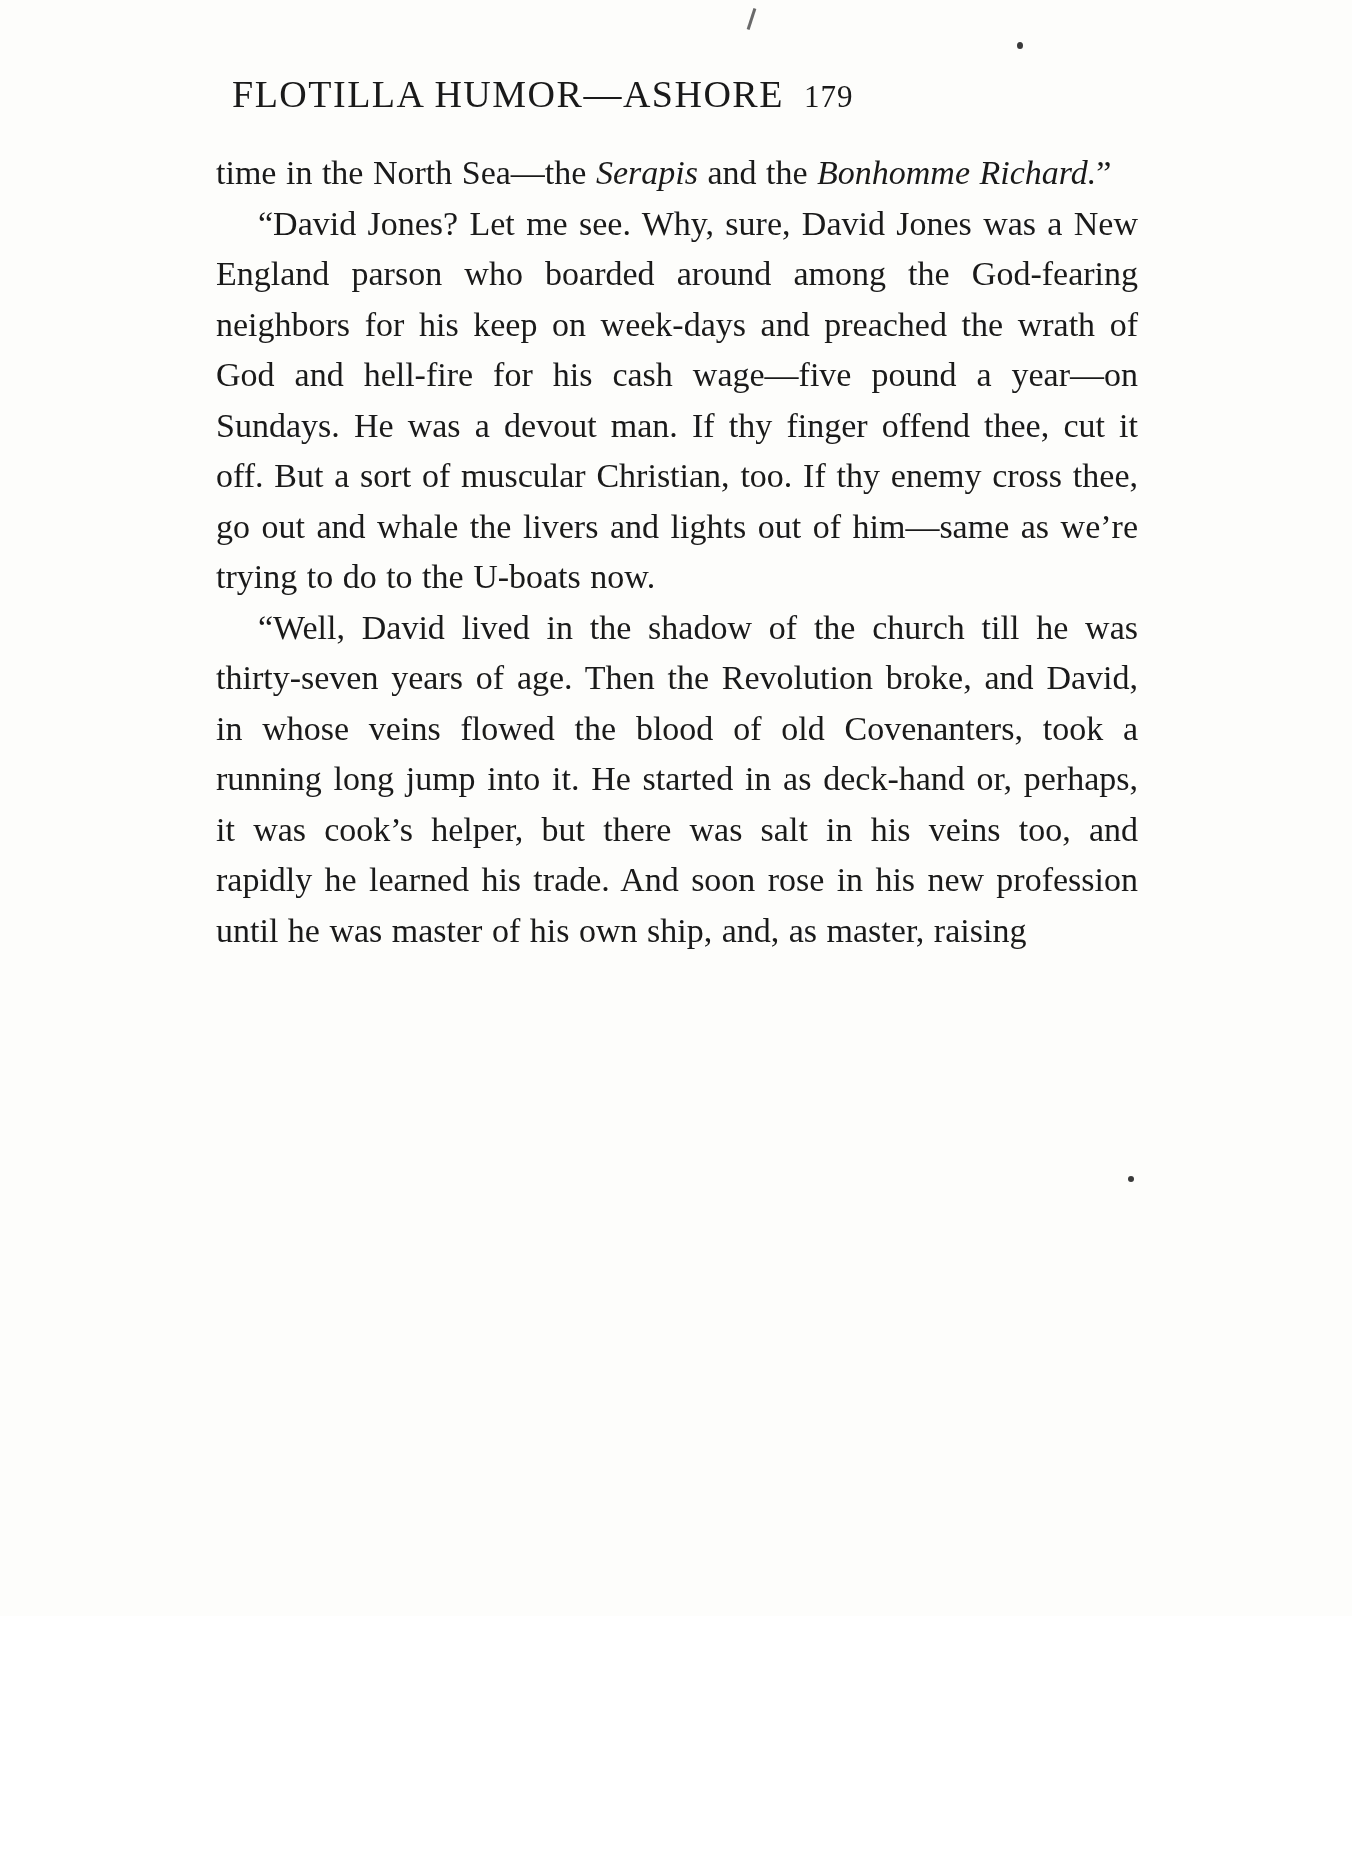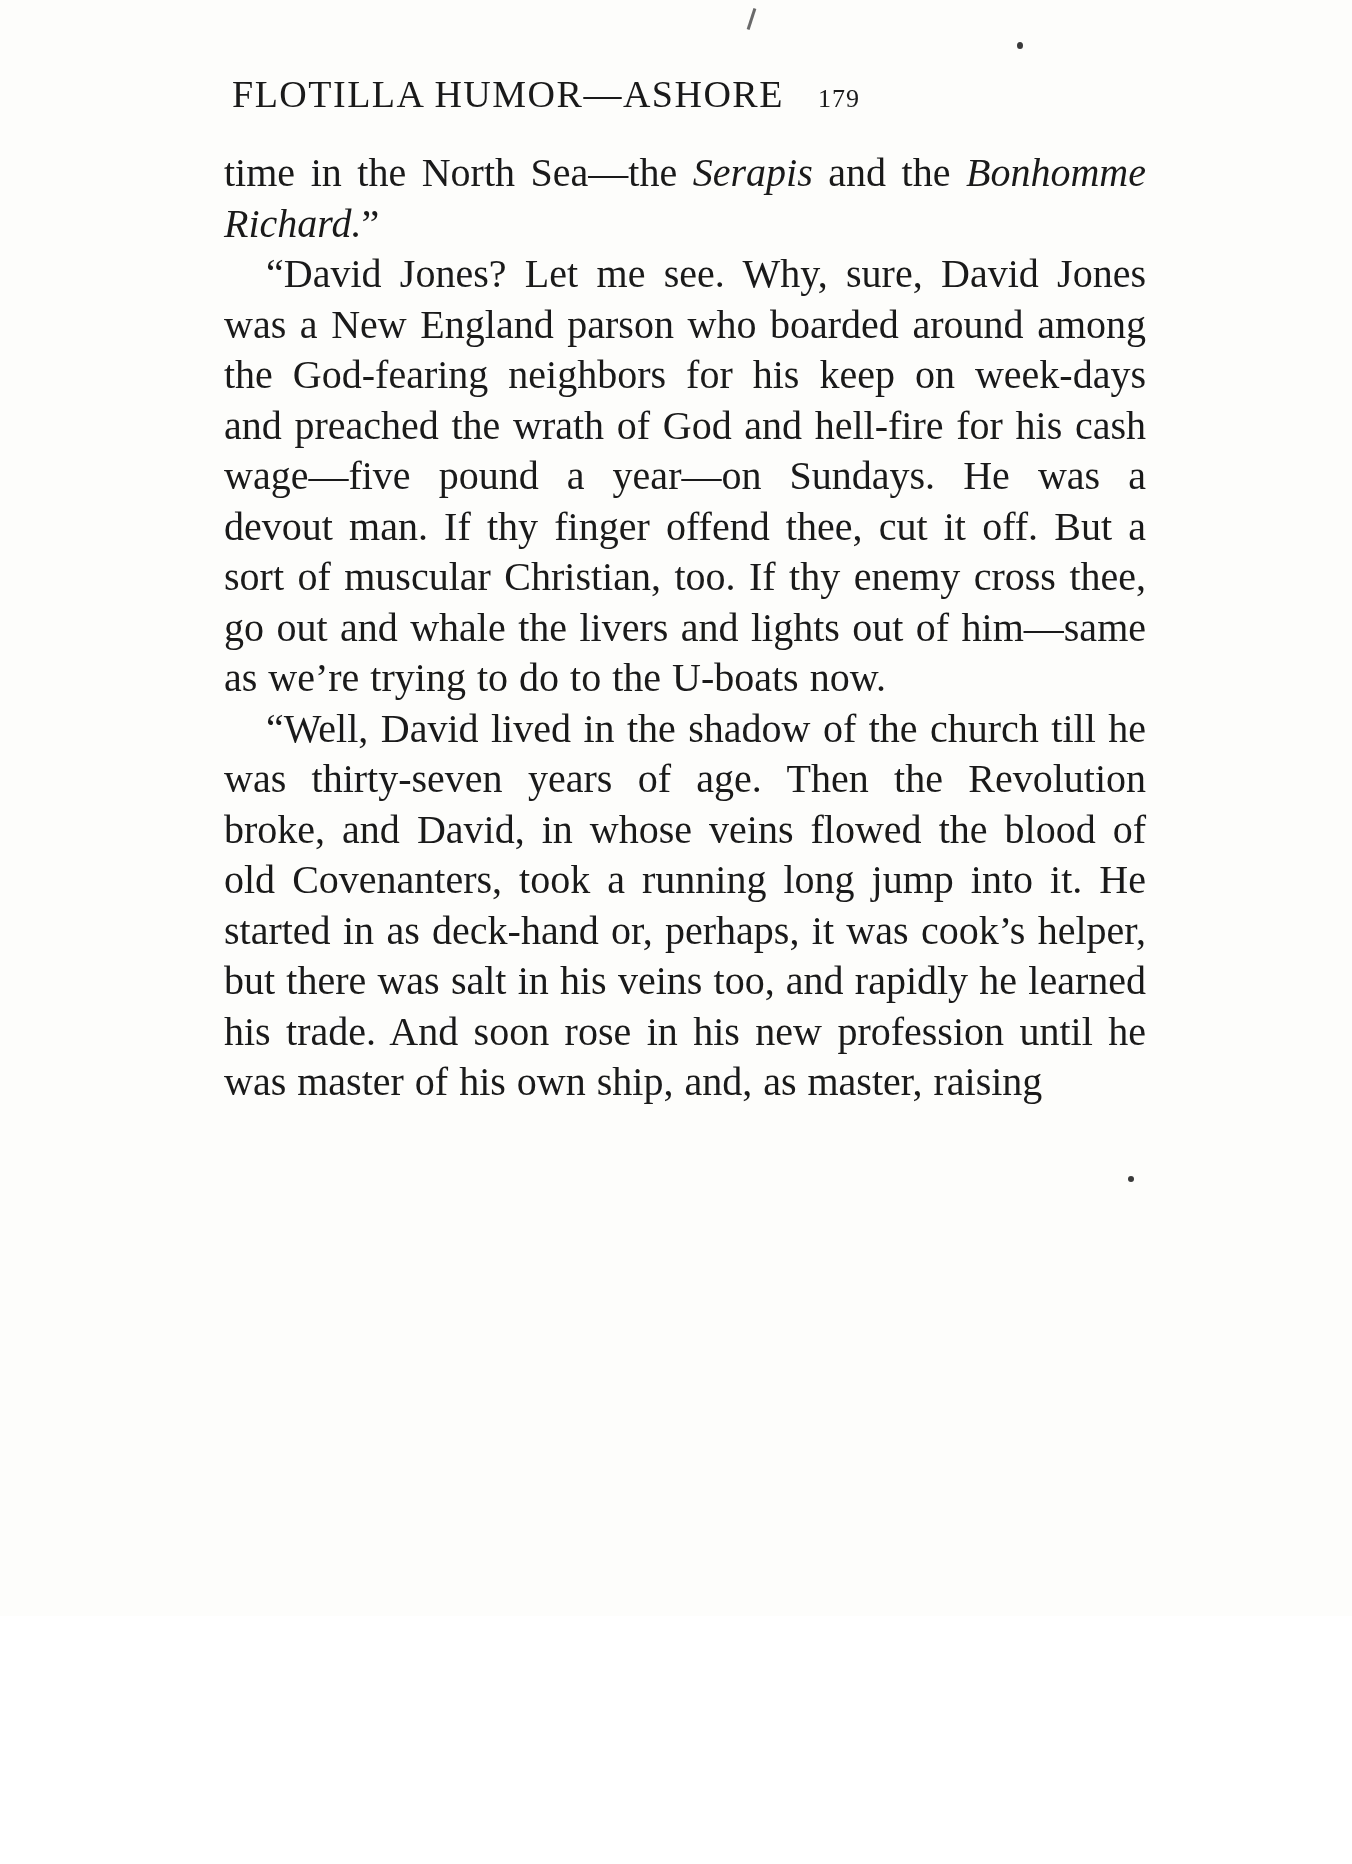--- a/index.html
+++ b/index.html
@@ -32,31 +32,31 @@
     justify-content: flex-start;
   }
   .header-title {
     font-size: 38px;
     letter-spacing: 1.5px;
     font-weight: normal;
     white-space: nowrap;
     font-family: "Liberation Serif", serif;
   }
   .header-folio {
-    font-size: 26px;
-    margin-left: 34px;
+    font-size: 31px;
+    margin-left: 20px;
     letter-spacing: 1px;
     white-space: nowrap;
   }
   .body-text {
     position: absolute;
     top: 148px;
-    left: 224px;
+    left: 216px;
     width: 922px;
-    font-size: 40px;
+    font-size: 34px;
     line-height: 50.5px;
     text-align: justify;
     text-justify: inter-word;
     word-spacing: 1px;
   }
   .body-text p {
     margin: 0;
     text-indent: 0;
   }
   .body-text p.indent {

